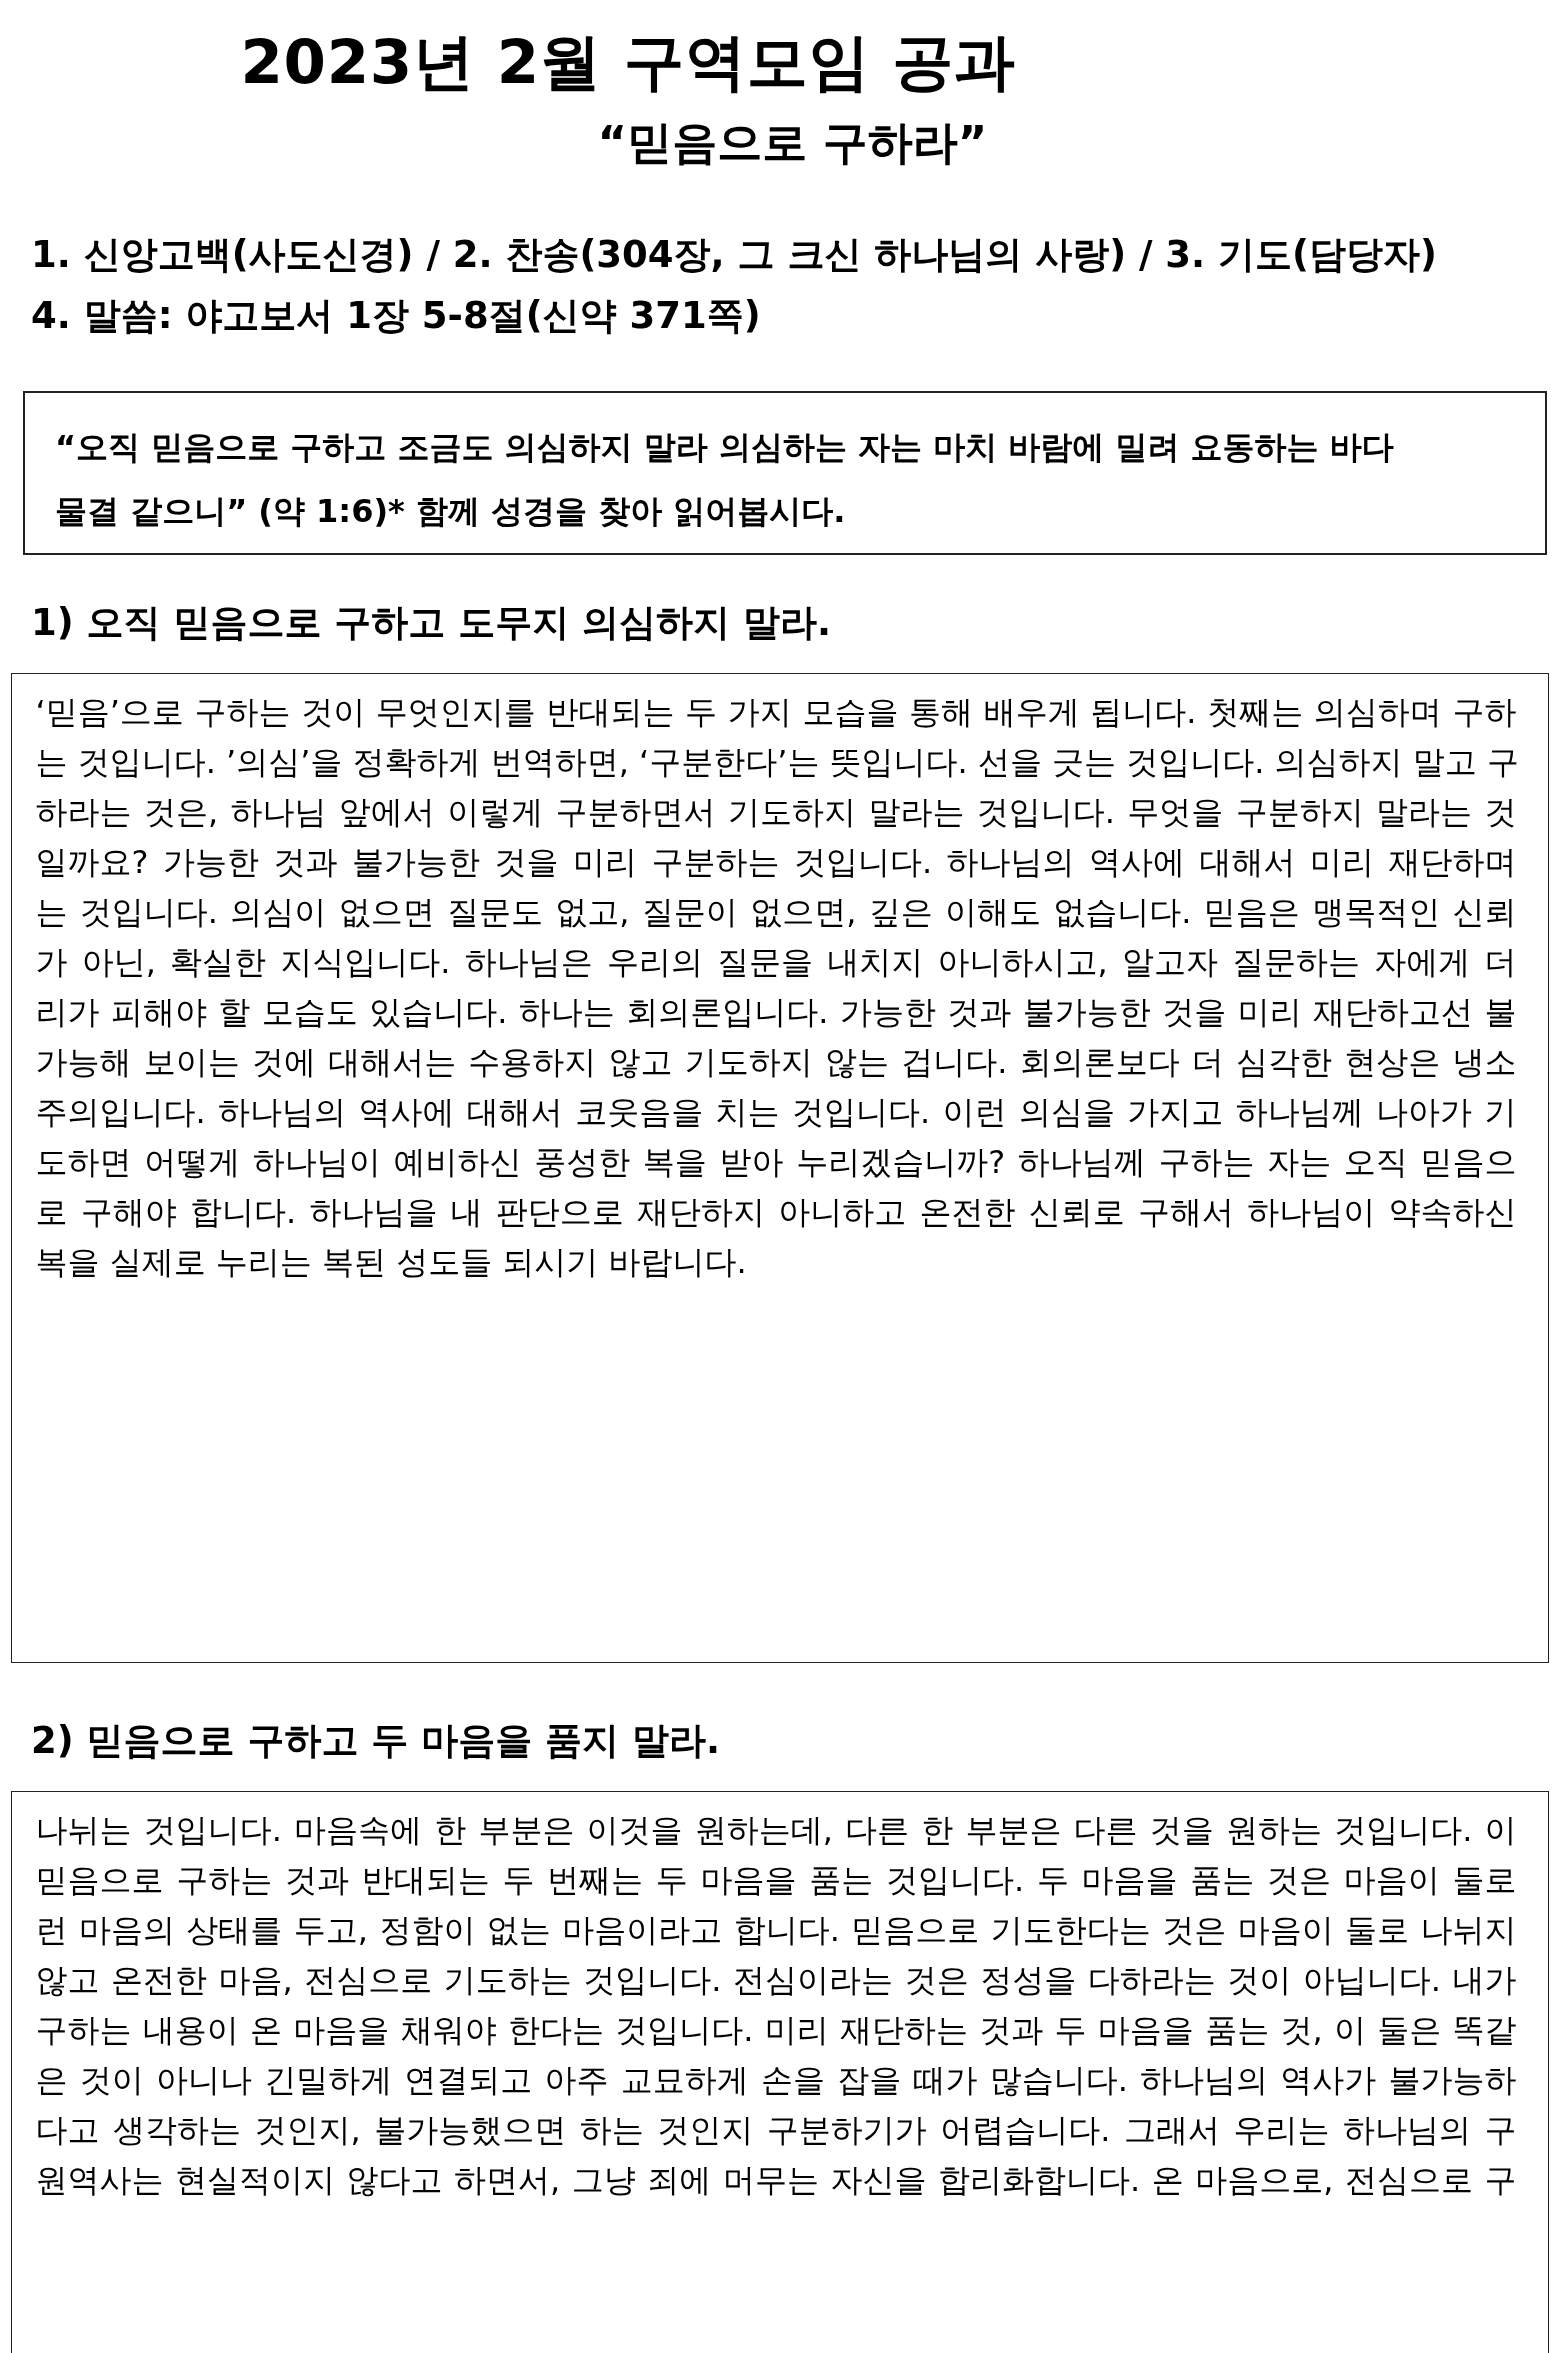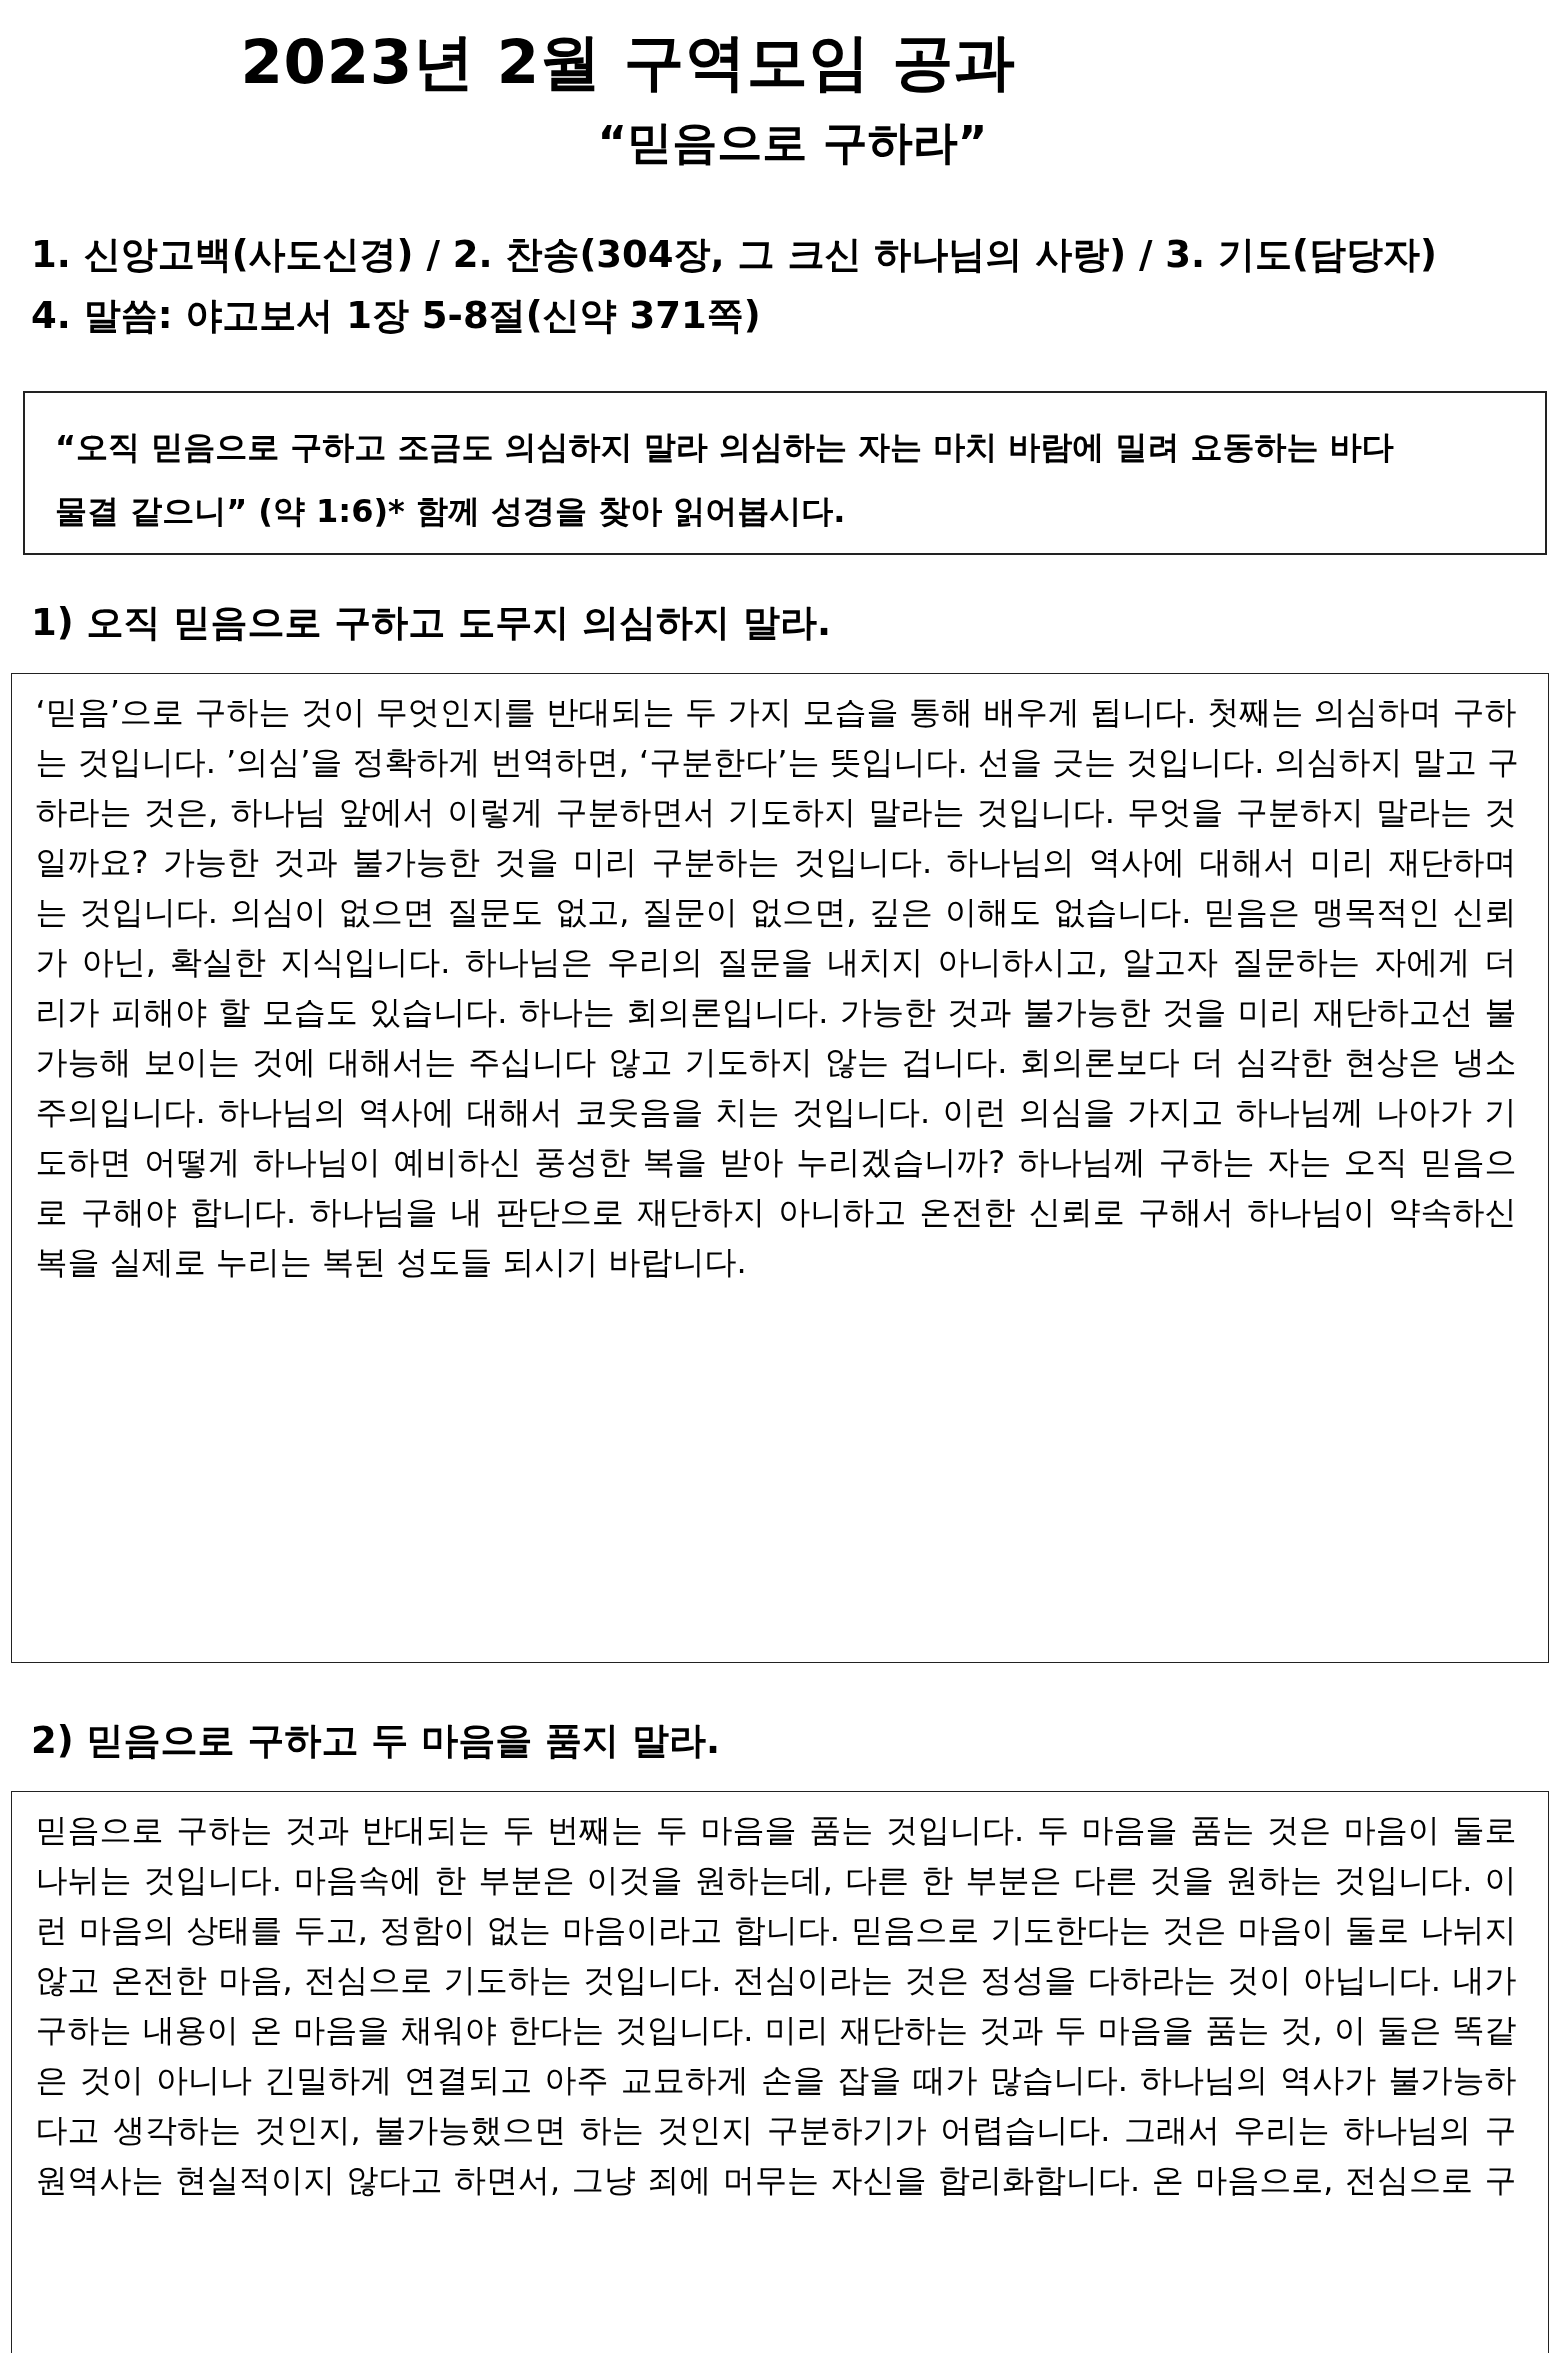--- a/index.html
+++ b/index.html
@@ -75,33 +75,33 @@
 <div class="section-heading" style="top:597px;">1)  오직 믿음으로 구하고 도무지 의심하지 말라.</div>
 <div class="section-box" style="top:673px; height:990px;">
   <div class="section-body">
     <span class="ln">‘믿음’으로 구하는 것이 무엇인지를 반대되는 두 가지 모습을 통해 배우게 됩니다. 첫째는 의심하며 구하</span>
     <span class="ln">는 것입니다. ’의심’을 정확하게 번역하면, ‘구분한다’는 뜻입니다. 선을 긋는 것입니다. 의심하지 말고 구</span>
     <span class="ln">하라는 것은, 하나님 앞에서 이렇게 구분하면서 기도하지 말라는 것입니다. 무엇을 구분하지 말라는 것</span>
     <span class="ln">일까요? 가능한 것과 불가능한 것을 미리 구분하는 것입니다. 하나님의 역사에 대해서 미리 재단하며</span>
     <span class="ln">는 것입니다. 의심이 없으면 질문도 없고, 질문이 없으면, 깊은 이해도 없습니다. 믿음은 맹목적인 신뢰</span>
     <span class="ln">가 아닌, 확실한 지식입니다. 하나님은 우리의 질문을 내치지 아니하시고, 알고자 질문하는 자에게 더</span>
     <span class="ln">리가 피해야 할 모습도 있습니다. 하나는 회의론입니다. 가능한 것과 불가능한 것을 미리 재단하고선 불</span>
-    <span class="ln">가능해 보이는 것에 대해서는 주십니다 않고 기도하지 않는 겁니다. 회의론보다 더 심각한 현상은 냉소</span>
+    <span class="ln">가능해 보이는 것에 대해서는 수용하지 않고 기도하지 않는 겁니다. 회의론보다 더 심각한 현상은 냉소</span>
     <span class="ln">주의입니다. 하나님의 역사에 대해서 코웃음을 치는 것입니다. 이런 의심을 가지고 하나님께 나아가 기</span>
     <span class="ln">도하면 어떻게 하나님이 예비하신 풍성한 복을 받아 누리겠습니까? 하나님께 구하는 자는 오직 믿음으</span>
     <span class="ln">로 구해야 합니다. 하나님을 내 판단으로 재단하지 아니하고 온전한 신뢰로 구해서 하나님이 약속하신</span>
     <span class="ln last">복을 실제로 누리는 복된 성도들 되시기 바랍니다.</span>
   </div>
 </div>
 
 <div class="section-heading" style="top:1715px;">2)  믿음으로 구하고 두 마음을 품지 말라.</div>
 <div class="section-box" style="top:1791px; height:568px; border-bottom:none;">
   <div class="section-body">
+    <span class="ln">나뉘는 것입니다. 마음속에 한 부분은 이것을 원하는데, 다른 한 부분은 다른 것을 원하는 것입니다. 이</span>
     <span class="ln">믿음으로 구하는 것과 반대되는 두 번째는 두 마음을 품는 것입니다. 두 마음을 품는 것은 마음이 둘로</span>
-    <span class="ln">나뉘는 것입니다. 마음속에 한 부분은 이것을 원하는데, 다른 한 부분은 다른 것을 원하는 것입니다. 이</span>
     <span class="ln">런 마음의 상태를 두고, 정함이 없는 마음이라고 합니다. 믿음으로 기도한다는 것은 마음이 둘로 나뉘지</span>
     <span class="ln">않고 온전한 마음, 전심으로 기도하는 것입니다. 전심이라는 것은 정성을 다하라는 것이 아닙니다. 내가</span>
     <span class="ln">구하는 내용이 온 마음을 채워야 한다는 것입니다. 미리 재단하는 것과 두 마음을 품는 것, 이 둘은 똑같</span>
     <span class="ln">은 것이 아니나 긴밀하게 연결되고 아주 교묘하게 손을 잡을 때가 많습니다. 하나님의 역사가 불가능하</span>
     <span class="ln">다고 생각하는 것인지, 불가능했으면 하는 것인지 구분하기가 어렵습니다. 그래서 우리는 하나님의 구</span>
     <span class="ln">원역사는 현실적이지 않다고 하면서, 그냥 죄에 머무는 자신을 합리화합니다. 온 마음으로, 전심으로 구</span>
   </div>
 </div>
 
 

